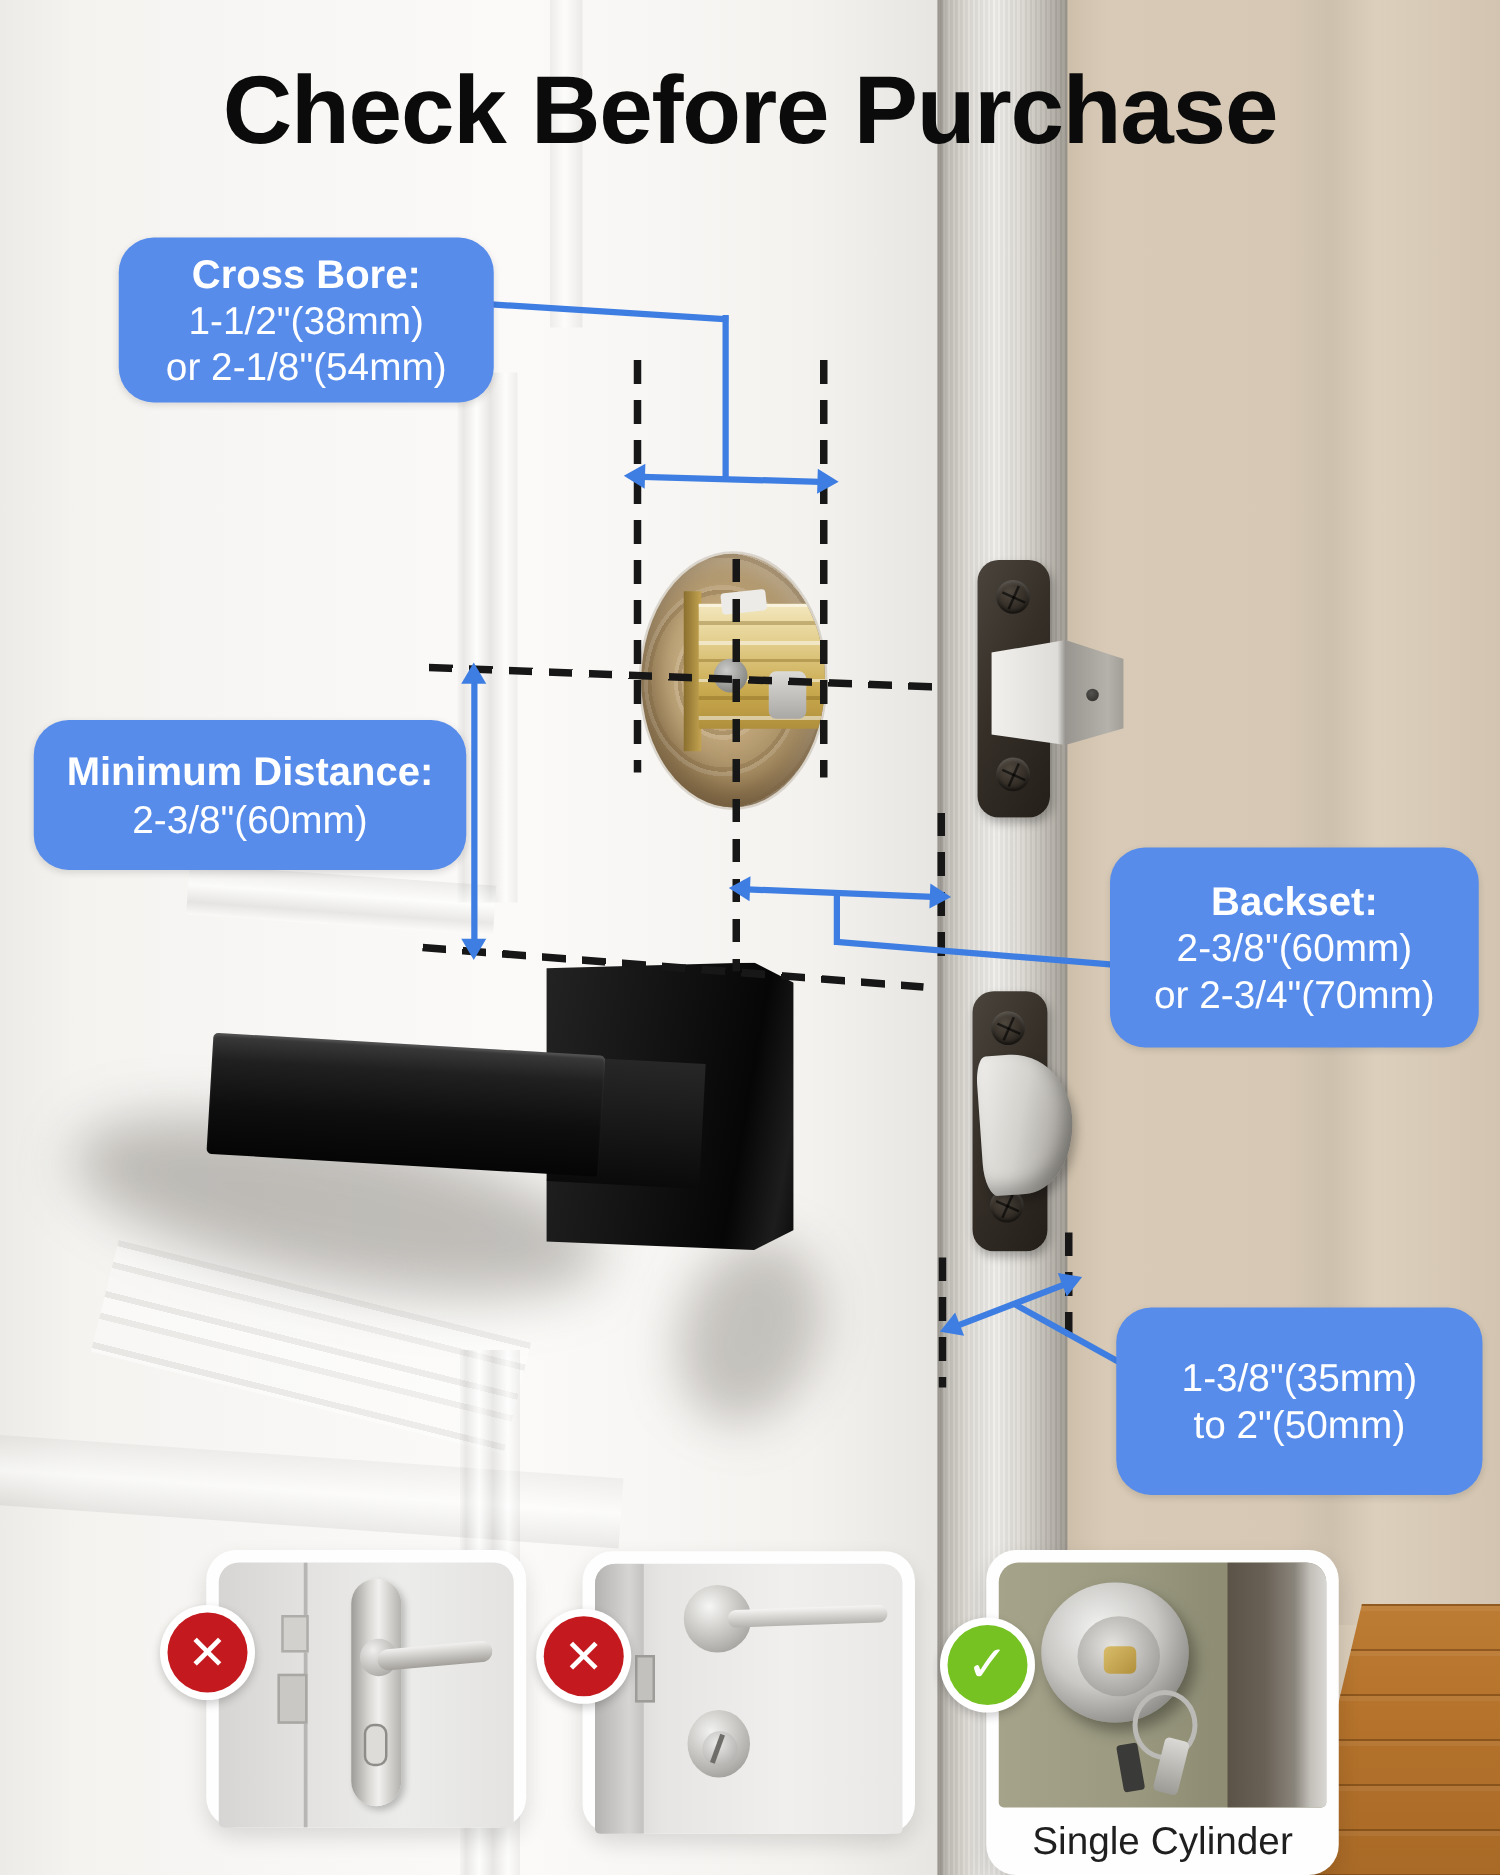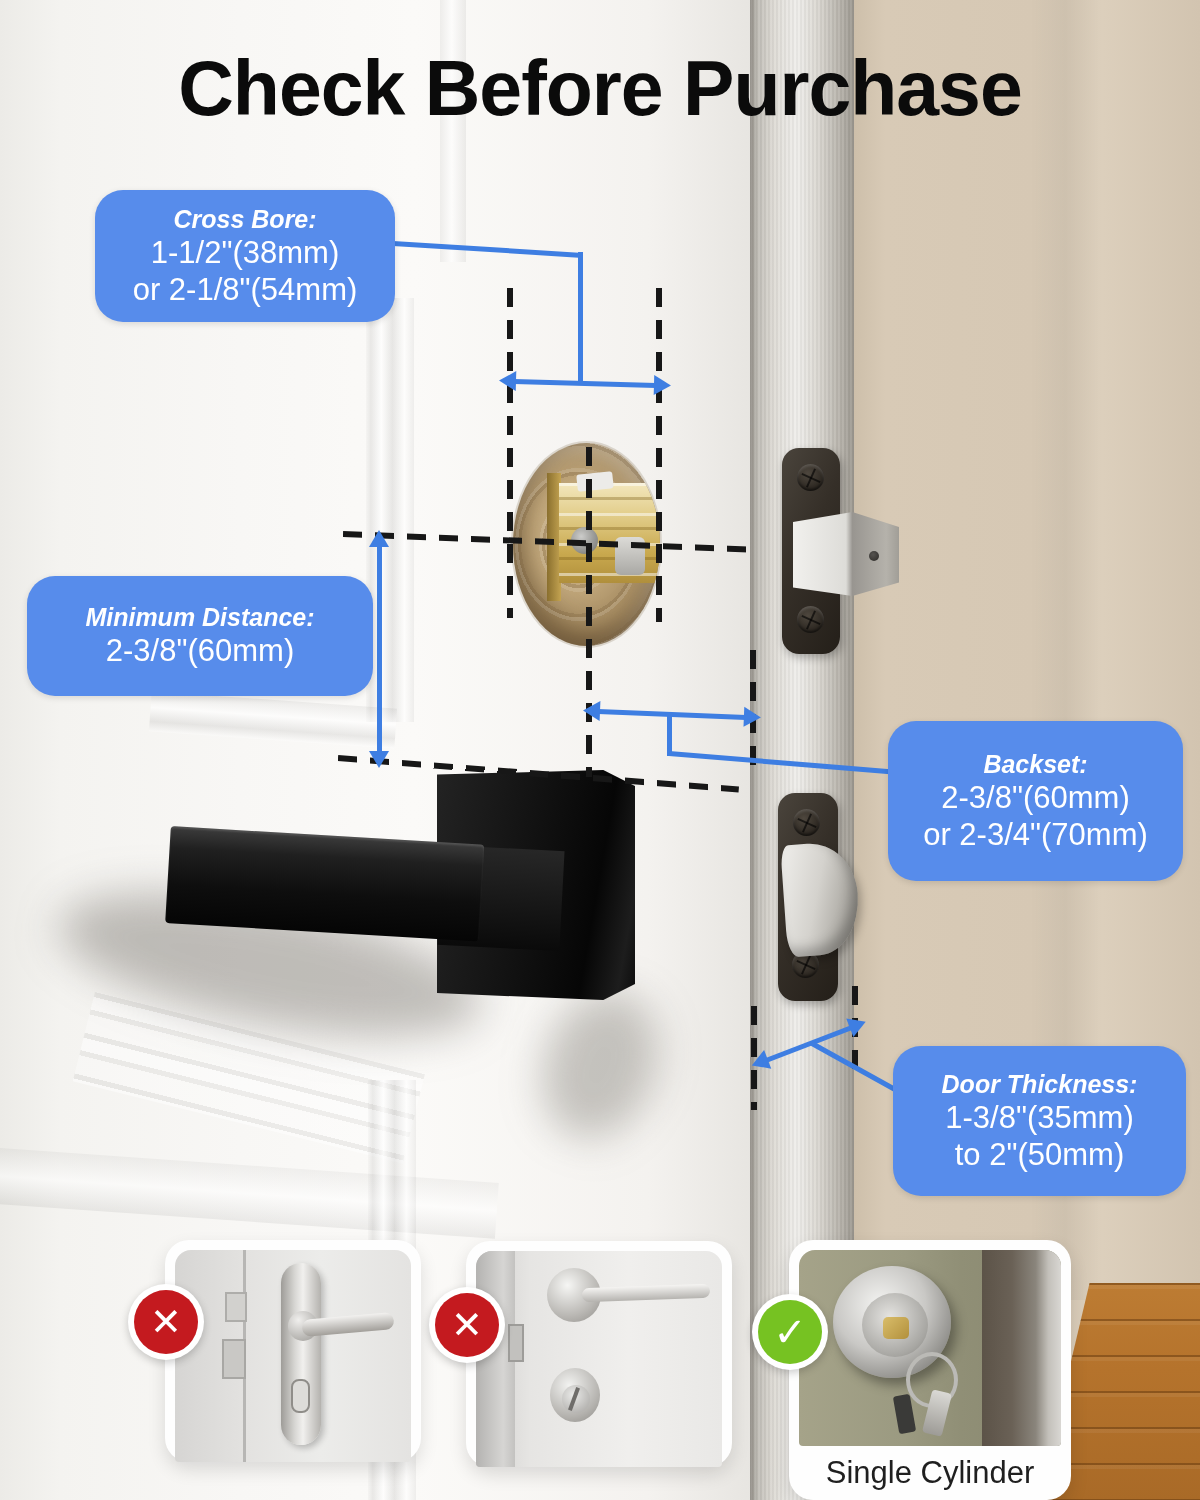--- a/index.html
+++ b/index.html
@@ -106,25 +106,25 @@
   .arrow2v::before{content:"";position:absolute;top:-15px;left:-8px;border-left:10px solid transparent;
     border-right:10px solid transparent;border-bottom:17px solid #3e7ee2;}
   .arrow2v::after{content:"";position:absolute;bottom:-15px;left:-8px;border-left:10px solid transparent;
     border-right:10px solid transparent;border-top:17px solid #3e7ee2;}
 
   
   .title{left:0;right:0;top:44px;text-align:center;font-size:77px;font-weight:600;color:#0b0b0b;letter-spacing:-1px;}
   .callout{background:#578ceb;border-radius:28px;color:#ffffff;text-align:center;
     display:flex;flex-direction:column;justify-content:center;line-height:1.2;
     box-shadow:0 2px 6px rgba(0,0,0,.12);}
-  .callout .t{font-weight:bold;font-size:25px;font-style:italic;}
+  .callout .t{font-weight:bold;font-size:32px;}
   .callout .l{font-size:31px;}
   .co-crossbore{left:95px;top:190px;width:300px;height:132px;}
   .co-mindist{left:27px;top:576px;width:346px;height:120px;}
-  .co-backset{left:888px;top:678px;width:295px;height:160px;margin-top:43px;}
+  .co-backset{left:888px;top:678px;width:295px;height:160px;}
   .co-doorthick{left:893px;top:1046px;width:293px;height:150px;}
 
   
   .card{background:#fefefe;border-radius:24px;box-shadow:0 8px 18px rgba(0,0,0,.12);
     padding:10px 10px 0 10px;box-sizing:border-box;display:flex;flex-direction:column;}
   .photo{border-radius:16px 16px 4px 4px;overflow:hidden;position:relative;flex:1;}
   .card-label{height:54px;display:flex;align-items:center;justify-content:center;font-size:31px;color:#1f1f1f;}
   .card1{left:165px;top:1240px;width:256px;height:222px;}
   .card2{left:466px;top:1241px;width:266px;height:226px;}
   .card3{left:789px;top:1240px;width:282px;height:260px;}
@@ -253,21 +253,20 @@
   <div class="abs callout co-mindist">
     <div class="t">Minimum Distance:</div>
     <div class="l">2-3/8"(60mm)</div>
   </div>
   <div class="abs callout co-backset">
     <div class="t">Backset:</div>
     <div class="l">2-3/8"(60mm)</div>
     <div class="l">or 2-3/4"(70mm)</div>
   </div>
   <div class="abs callout co-doorthick">
-    <div class="t">Door Thickness:</div>
     <div class="l">1-3/8"(35mm)</div>
     <div class="l">to 2"(50mm)</div>
   </div>
 
   <div class="abs card card1">
     <div class="photo p1">
       <div class="abs m-gap"></div>
       <div class="abs m-rec1"></div>
       <div class="abs m-rec2"></div>
       <div class="abs m-plate"></div>

